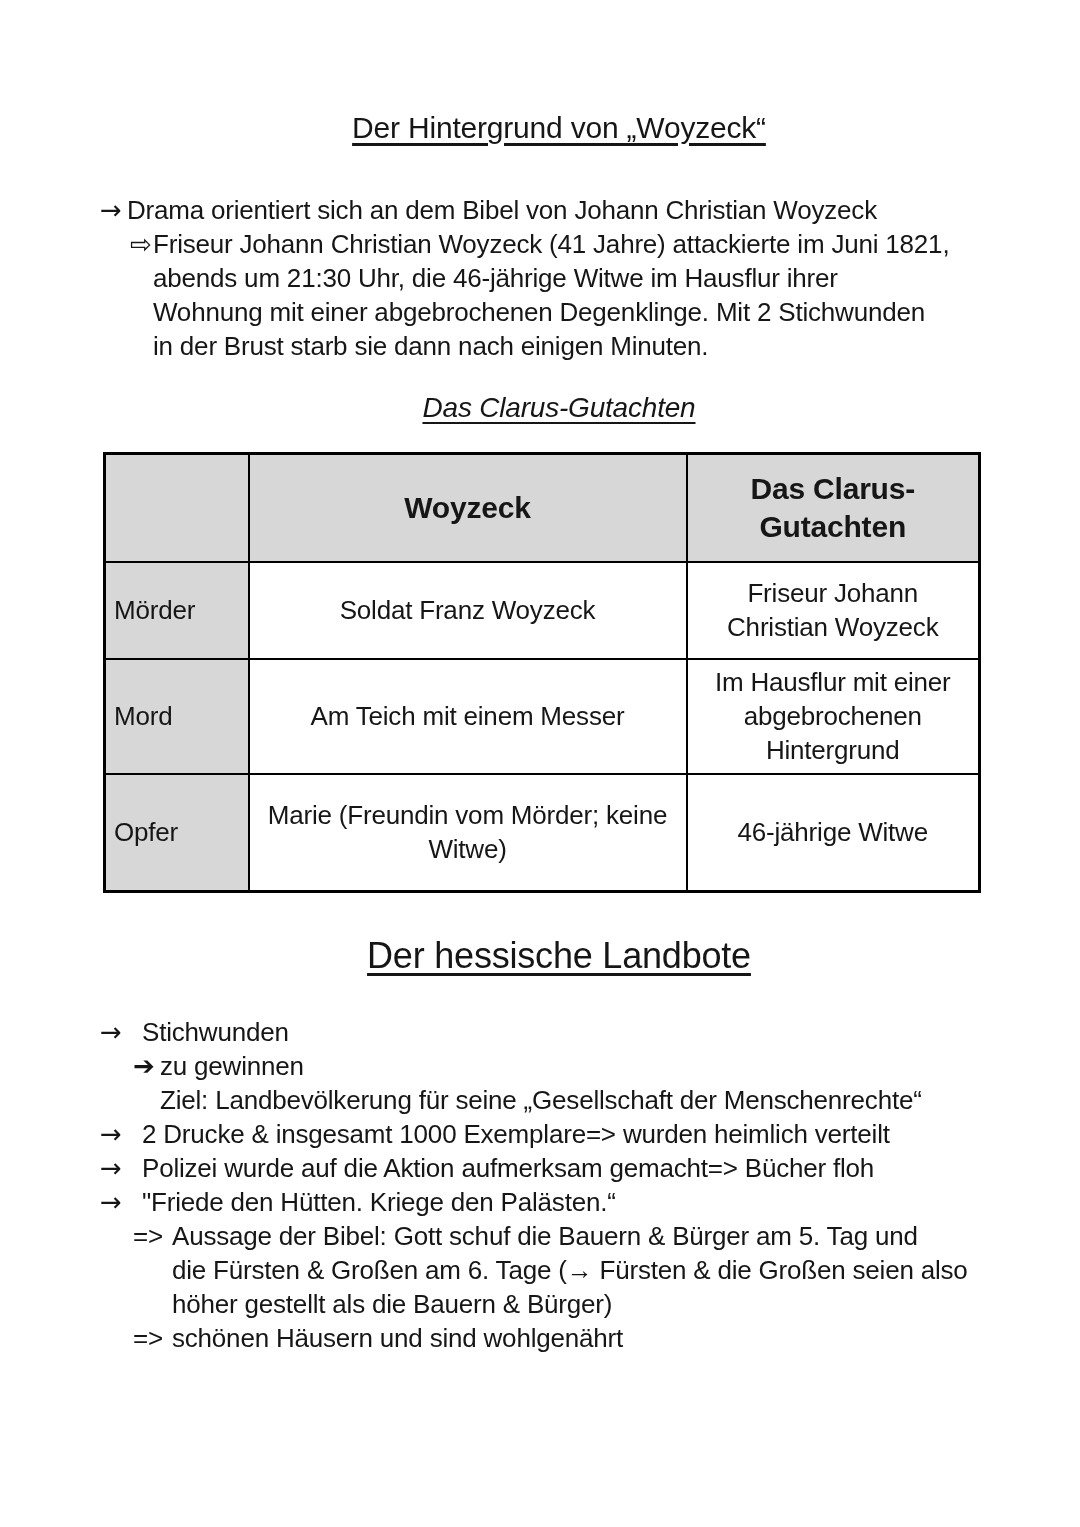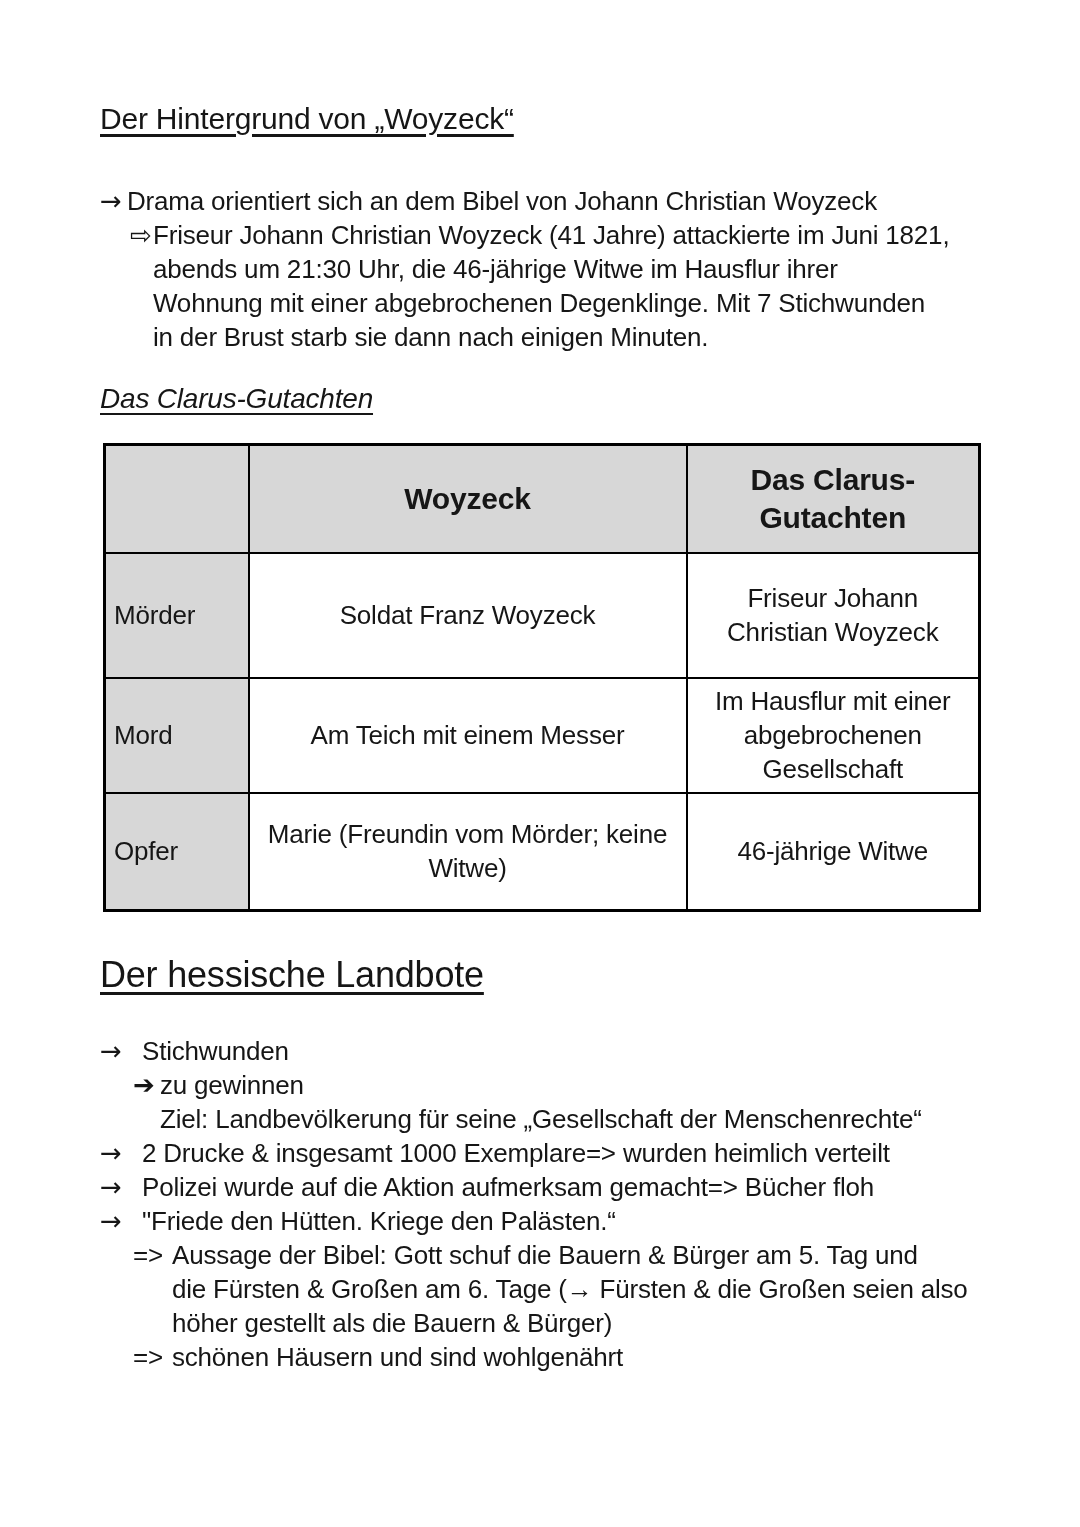--- a/index.html
+++ b/index.html
@@ -9,21 +9,21 @@
     box-sizing:border-box;
     background:#ffffff;
     font-family:"Liberation Sans","DejaVu Sans",sans-serif;
     color:var(--ink,#161616);
     padding-top:100px;
     letter-spacing:-0.2px;
     overflow:hidden;
   }
   .content { margin:0 62px 0 100px; }
 
-  h1, h2, h3 { font-weight:normal; margin:0; }
+  h1, h2, h3 { font-weight:normal; margin:9px; text-align:center; }
   .title-main {
     font-size:30px; line-height:38px;
     text-decoration:underline; text-underline-offset:5px;
   }
   .title-clarus {
     font-size:28px; line-height:36px; font-style:italic;
     text-decoration:underline; text-underline-offset:5px;
     margin-top:27px;
   }
   .title-landbote {
@@ -68,21 +68,21 @@
   table.clarus col.c1 { width:144px; }
   table.clarus col.c2 { width:438px; }
   table.clarus col.c3 { width:293px; }
   table.clarus th, table.clarus td {
     border:2px solid #000;
     vertical-align:middle;
     padding:4px 8px;
     overflow:hidden;
   }
   table.clarus thead tr { height:108px; }
-  table.clarus tbody tr.r-moerder { height:125px; }
+  table.clarus tbody tr.r-moerder { height:97px; }
   table.clarus tbody tr.r-mord    { height:115px; }
   table.clarus tbody tr.r-opfer   { height:118px; }
   .cell-gray { background:var(--cell_gray,#d7d7d7); }
   th.hdr { font-weight:bold; font-size:30px; line-height:38px; text-align:center; }
   td.rowlabel {
     text-align:left; font-size:26px; padding-left:26px;
   }
   td.cellc { text-align:center; font-size:26px; line-height:34px; }
 </style>
 </head>
@@ -96,21 +96,21 @@
     <div class="bullets sec-intro">
       <div class="bullet lvl0">
         <span class="marker">→</span>
         <div class="btext">Drama orientiert sich an dem Bibel von Johann Christian Woyzeck</div>
       </div>
       <div class="bullet lvl1">
         <span class="marker">⇨</span>
         <div class="btext">
           <div class="tline">Friseur Johann Christian Woyzeck (41 Jahre) attackierte im Juni 1821,</div>
           <div class="tline">abends um 21:30 Uhr, die 46-jährige Witwe im Hausflur ihrer</div>
-          <div class="tline">Wohnung mit einer abgebrochenen Degenklinge. Mit 7 Stichwunden</div>
+          <div class="tline">Wohnung mit einer abgebrochenen Degenklinge. Mit 2 Stichwunden</div>
           <div class="tline">in der Brust starb sie dann nach einigen Minuten.</div>
         </div>
       </div>
     </div>
 
     <h2 class="title-clarus">Das Clarus-Gutachten</h2>
 
     <table class="clarus">
       <colgroup>
           <col class="c1">
@@ -126,21 +126,21 @@
       </thead>
       <tbody>
         <tr class="r-moerder">
           <td class="rowlabel cell-gray">Mörder</td>
           <td class="cellc">Soldat Franz Woyzeck</td>
           <td class="cellc">Friseur Johann Christian Woyzeck</td>
         </tr>
         <tr class="r-mord">
           <td class="rowlabel cell-gray">Mord</td>
           <td class="cellc">Am Teich mit einem Messer</td>
-          <td class="cellc">Im Hausflur mit einer abgebrochenen Gesellschaft</td>
+          <td class="cellc">Im Hausflur mit einer abgebrochenen Hintergrund</td>
         </tr>
         <tr class="r-opfer">
           <td class="rowlabel cell-gray">Opfer</td>
           <td class="cellc">Marie (Freundin vom Mörder; keine Witwe)</td>
           <td class="cellc">46-jährige Witwe</td>
         </tr>
       </tbody>
     </table>
 
     <h3 class="title-landbote">Der hessische Landbote</h3>

